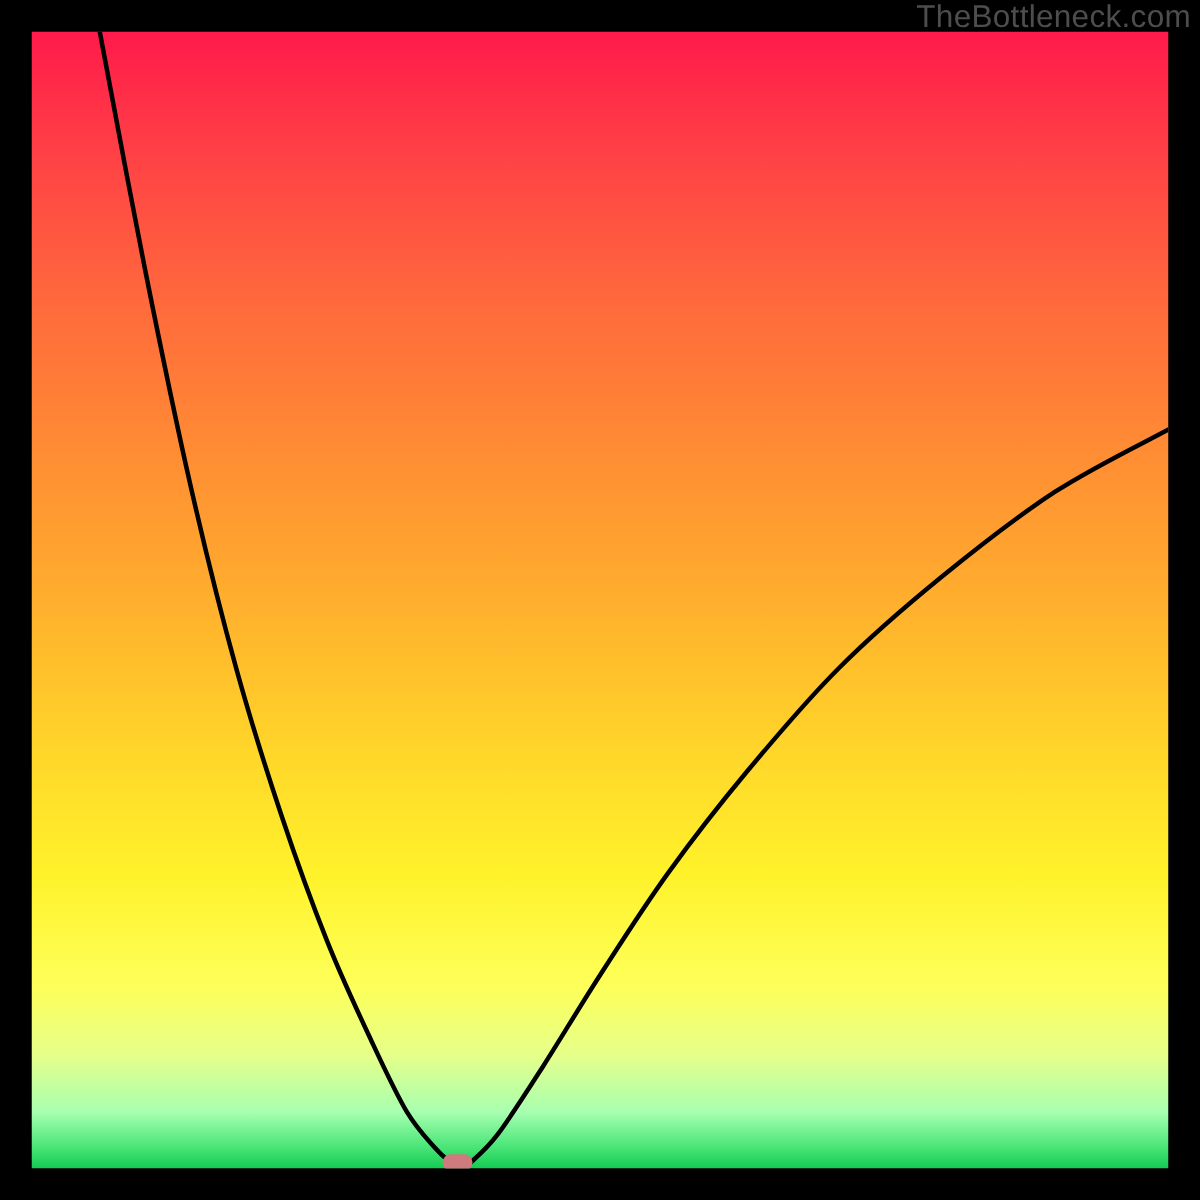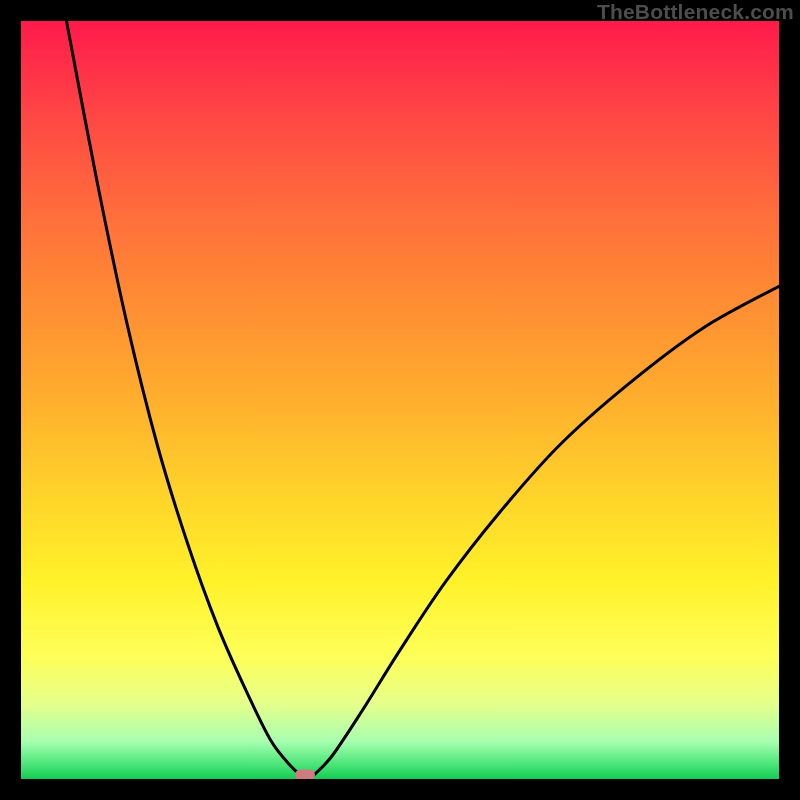--- a/index.html
+++ b/index.html
@@ -37,21 +37,21 @@
       #4de67a 98%,
       #13cc52 100%
     );
   }
   .watermark {
     position: absolute;
     top: 0px;
     right: 6px;
     color: #4d4d4d;
     font-size: 21px;
-    font-weight: 700;
+    font-weight: 400;
     letter-spacing: 0.2px;
     user-select: none;
   }
   svg.curve {
     position: absolute;
     inset: 0;
   }
   .pill {
     position: absolute;
     width: 20px;

